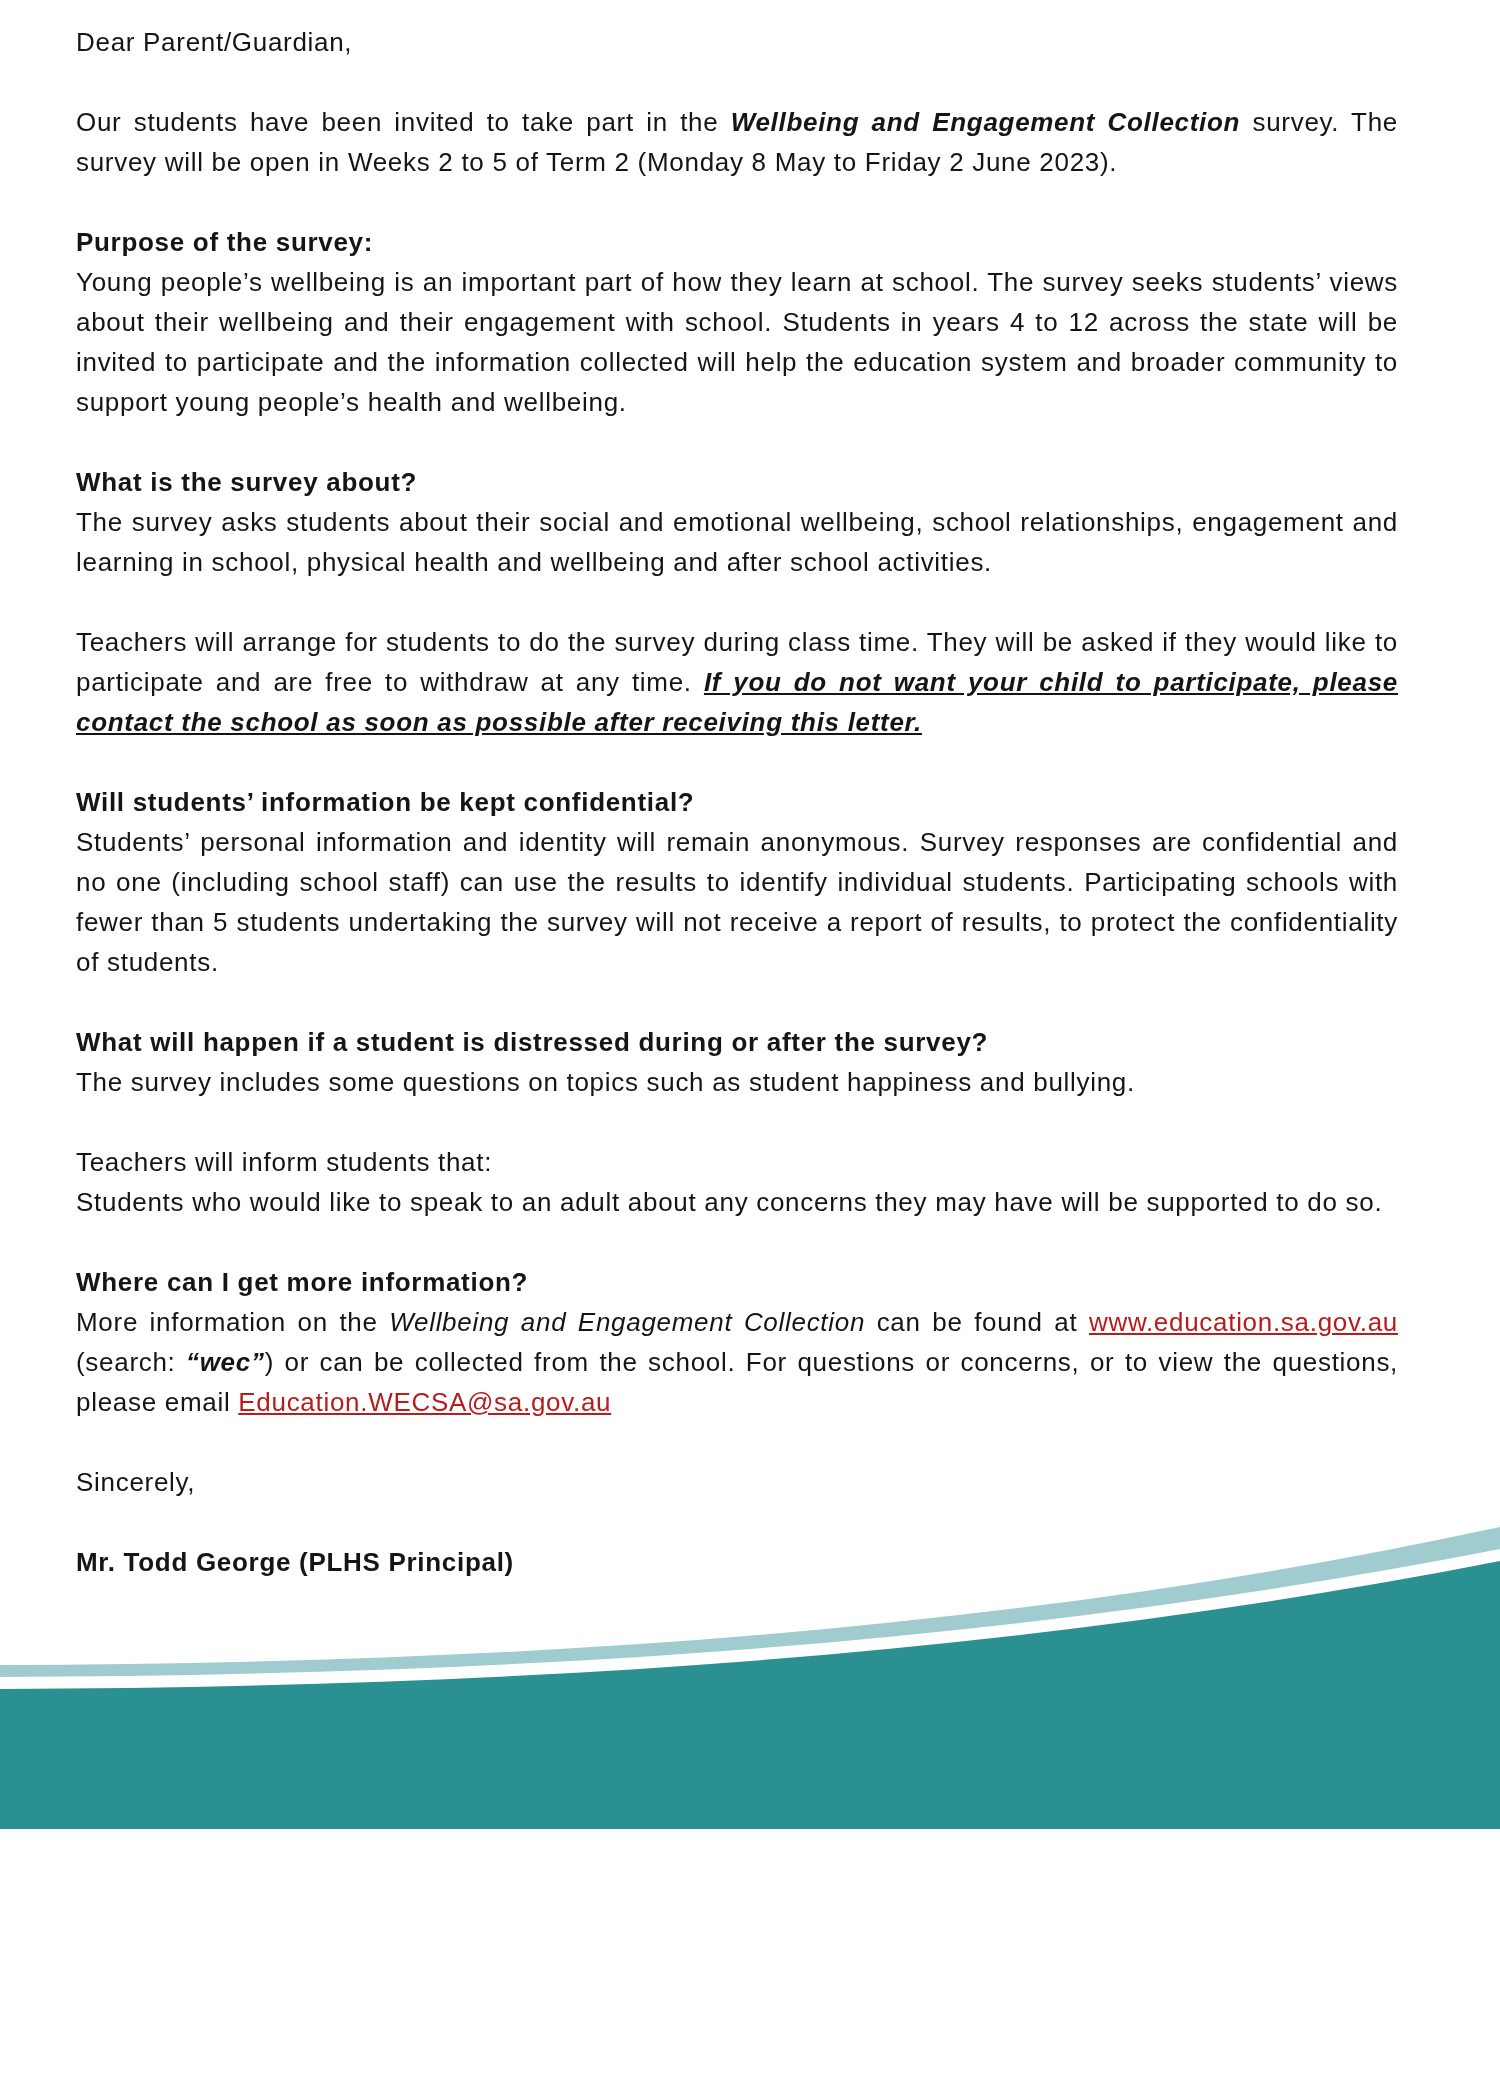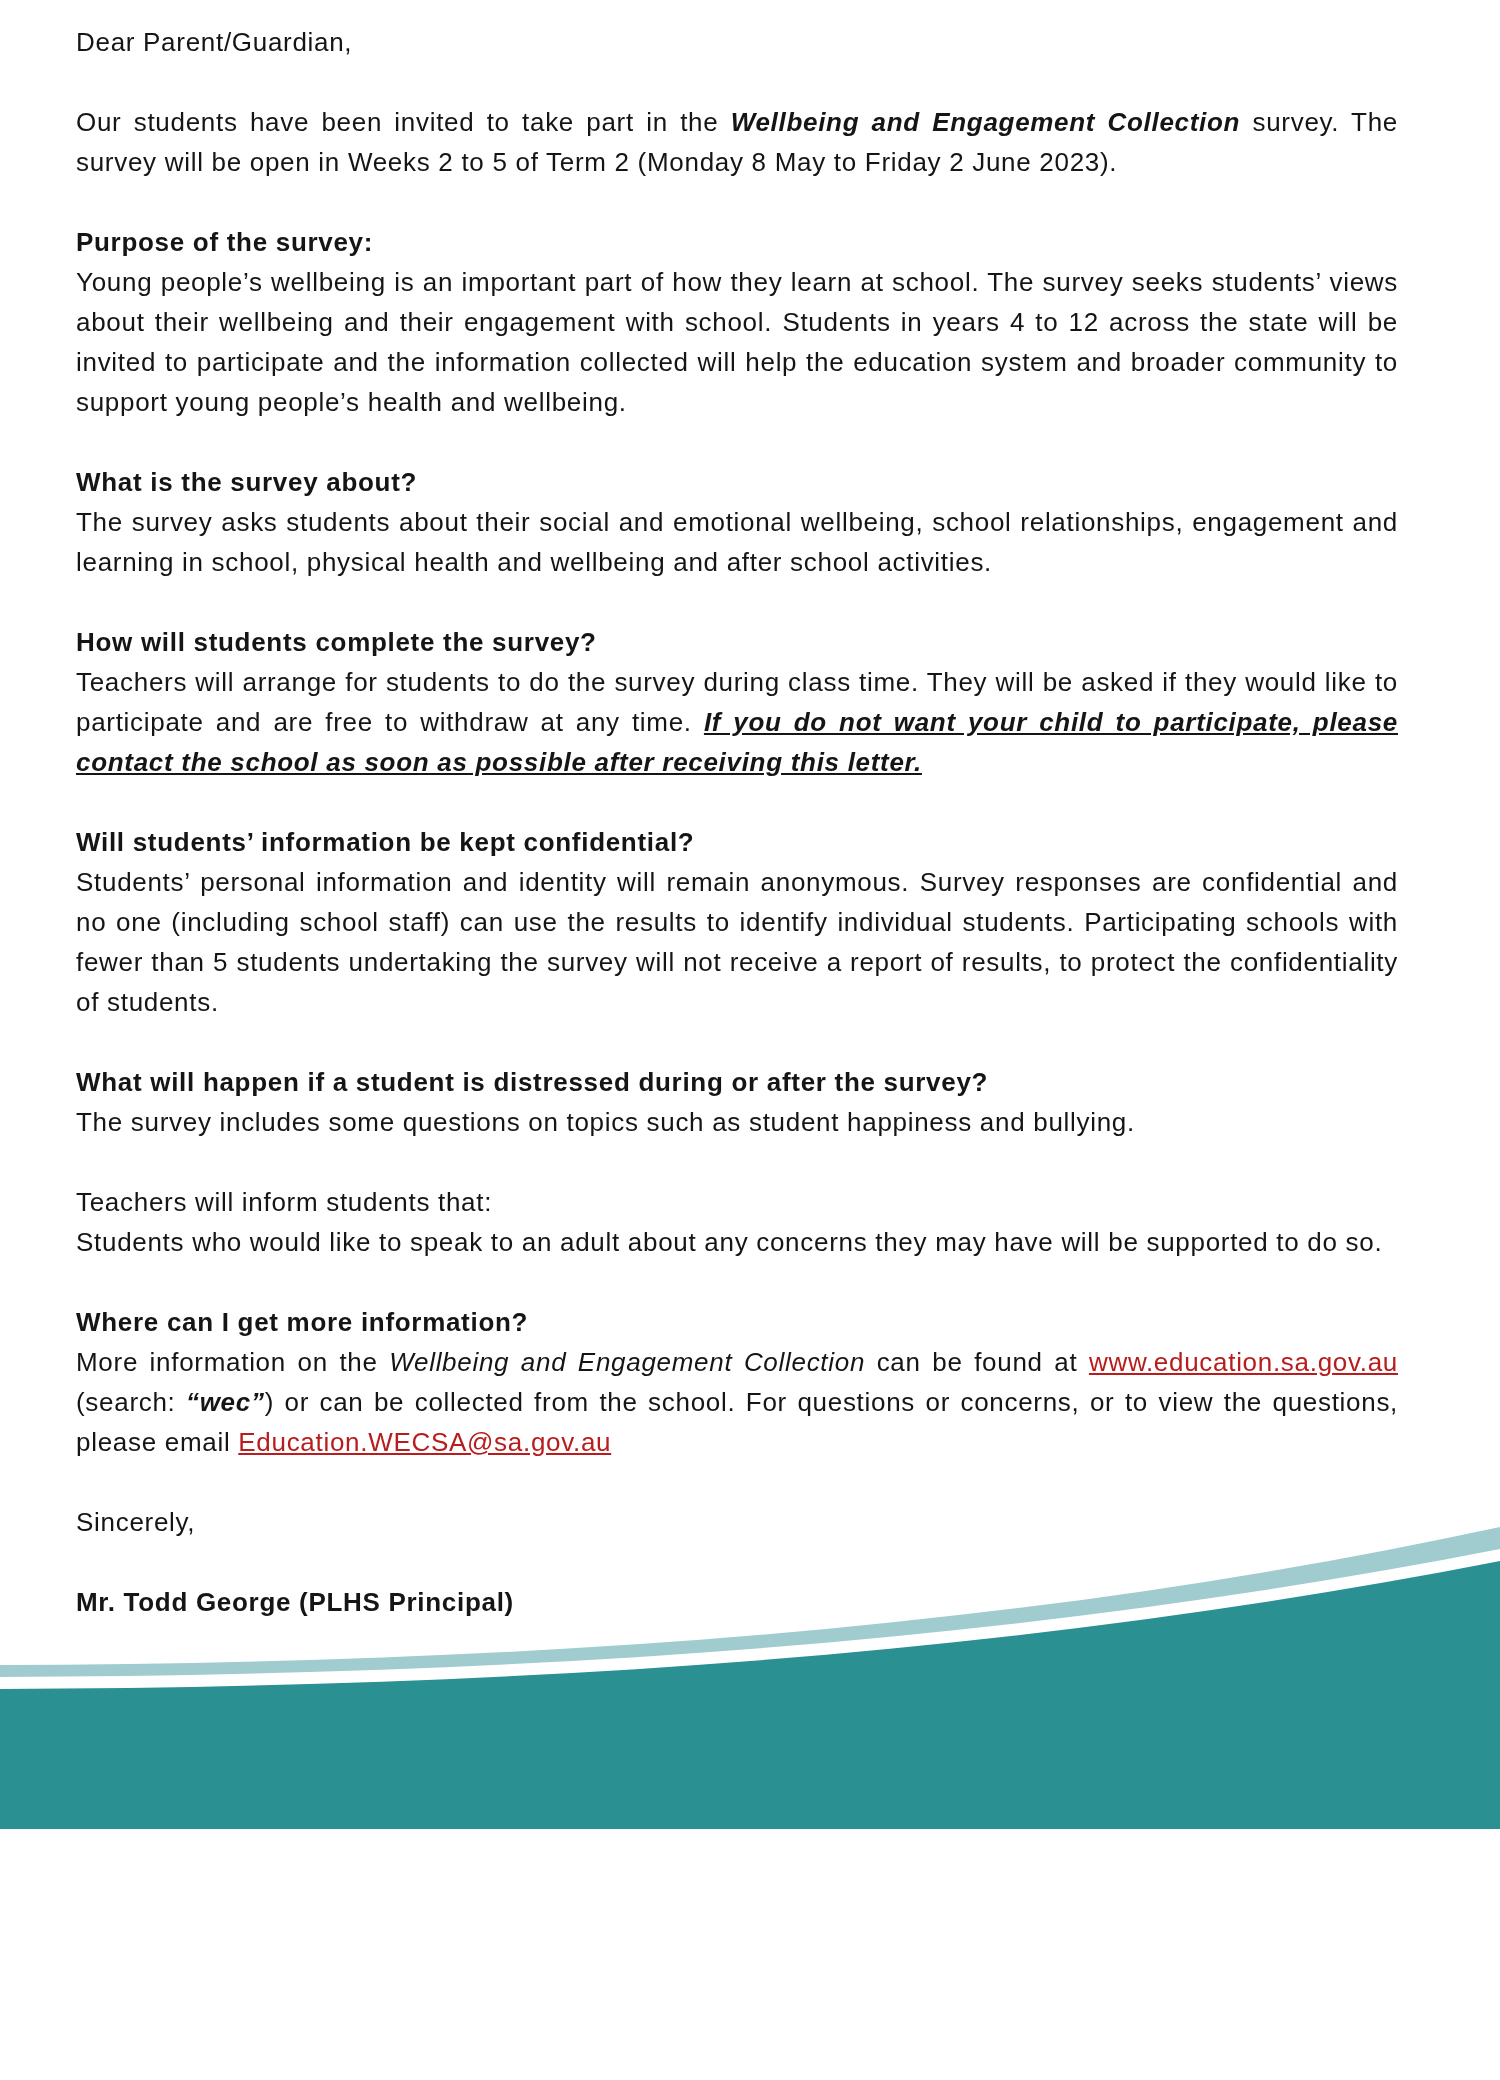--- a/index.html
+++ b/index.html
@@ -50,21 +50,20 @@
     <div class="line mb">Dear Parent/Guardian,</div>
 
     <p class="para"><span>Our students have been invited to take part in the </span><span class="bi">Wellbeing and Engagement Collection</span><span> survey. The survey will be open in Weeks 2 to 5 of Term 2 (Monday 8 May to Friday 2 June 2023).</span></p>
 
     <div class="h">Purpose of the survey:</div>
     <p class="para">Young people’s wellbeing is an important part of how they learn at school. The survey seeks students’ views about their wellbeing and their engagement with school. Students in years 4 to 12 across the state will be invited to participate and the information collected will help the education system and broader community to support young people’s health and wellbeing.</p>
 
     <div class="h">What is the survey about?</div>
     <p class="para">The survey asks students about their social and emotional wellbeing, school relationships, engagement and learning in school, physical health and wellbeing and after school activities.</p>
 
-    <div class="h">How will students complete the survey?</div>
     <p class="para"><span>Teachers will arrange for students to do the survey during class time. They will be asked if they would like to participate and are free to withdraw at any time. </span><span class="biu">If you do not want your child to participate, please contact the school as soon as possible after receiving this letter.</span></p>
 
     <div class="h">Will students’ information be kept confidential?</div>
     <p class="para">Students’ personal information and identity will remain anonymous. Survey responses are confidential and no one (including school staff) can use the results to identify individual students. Participating schools with fewer than 5 students undertaking the survey will not receive a report of results, to protect the confidentiality of students.</p>
 
     <div class="h">What will happen if a student is distressed during or after the survey?</div>
     <p class="para">The survey includes some questions on topics such as student happiness and bullying.</p>
 
     <div class="line">Teachers will inform students that:</div>
 

